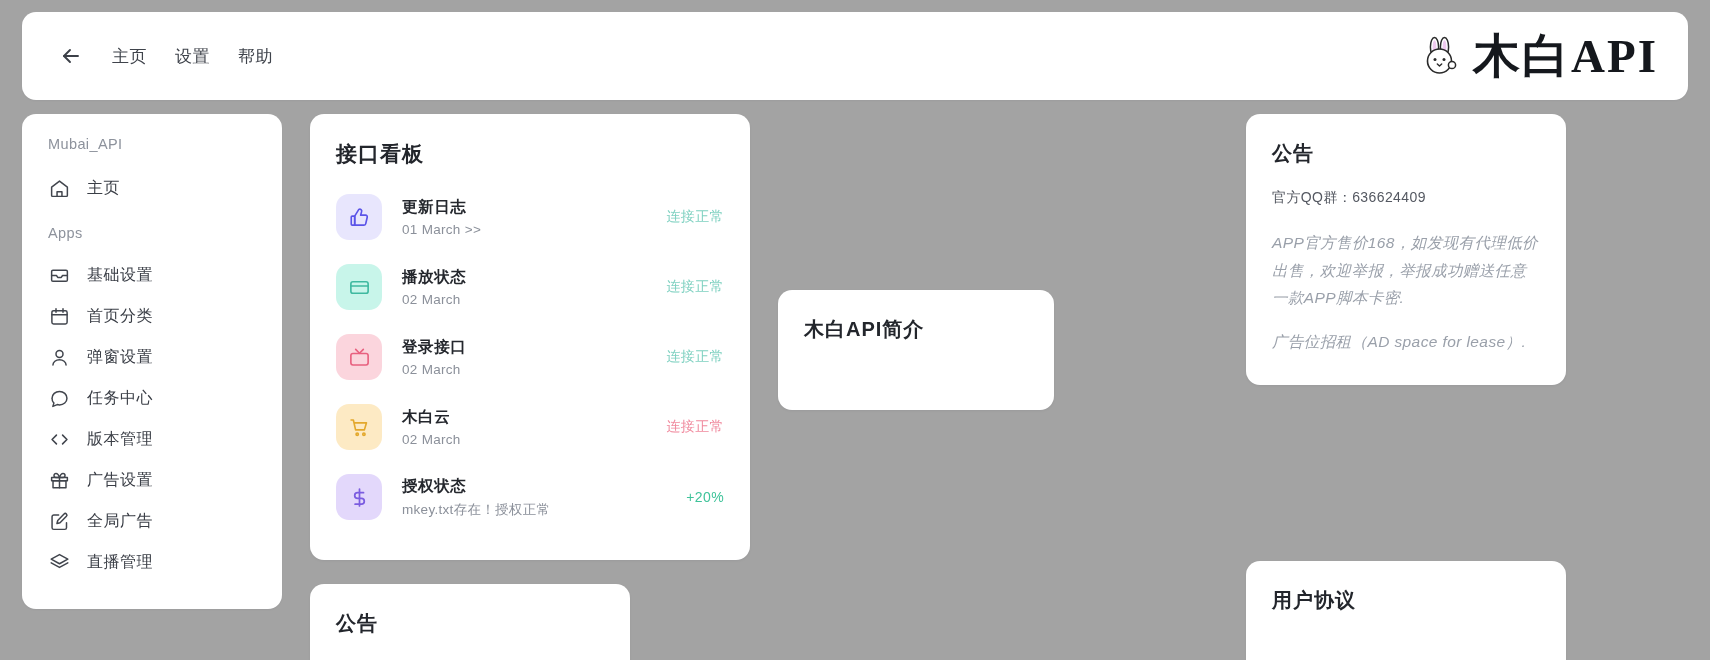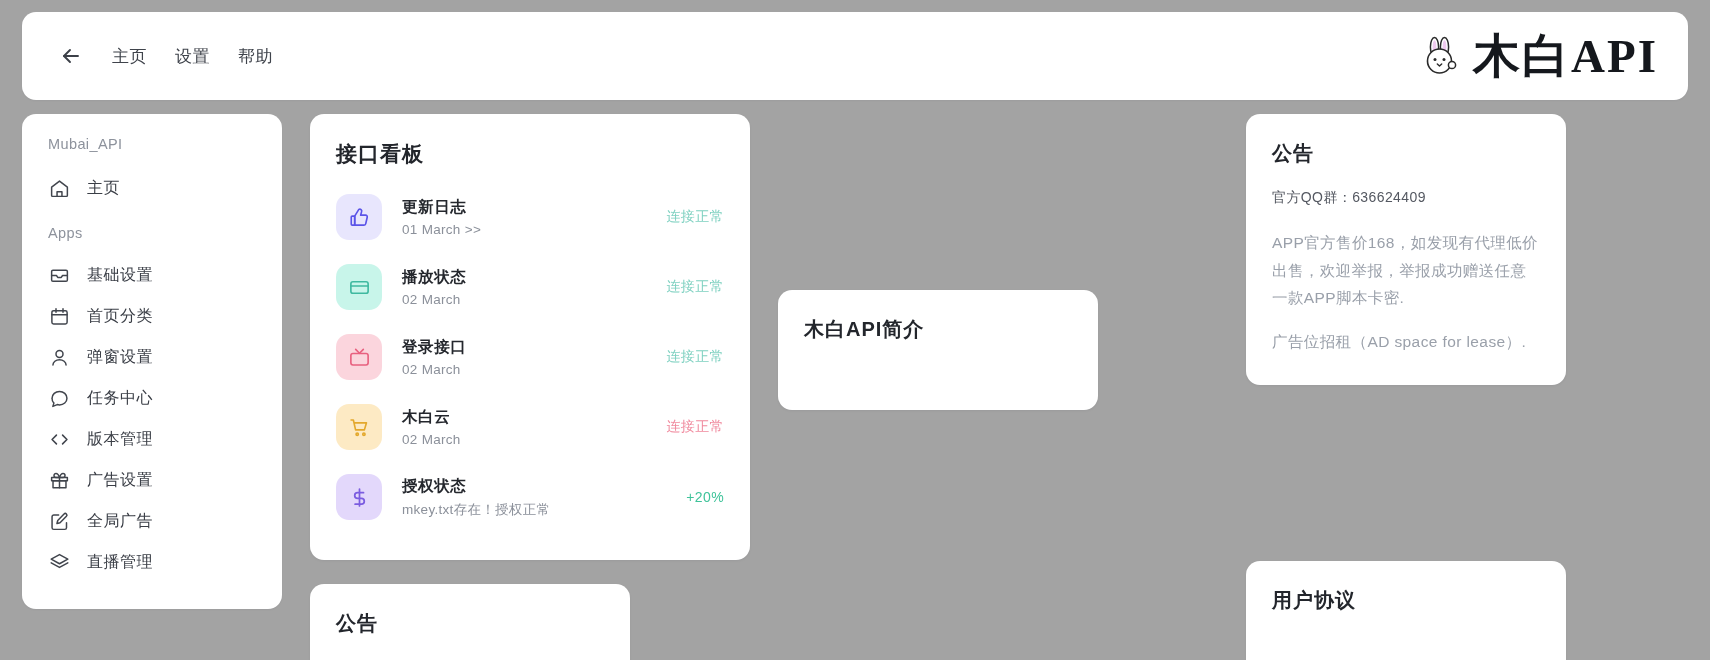--- a/index.html
+++ b/index.html
@@ -248,38 +248,39 @@
     color: #545861;
     letter-spacing: .4px;
     margin-bottom: 22px;
   }
   .notice-p {
     font-size: 15.5px;
     color: #9aa0aa;
     line-height: 1.78;
     letter-spacing: .4px;
     margin-bottom: 16px;
+    font-style: italic;
   }
   .notice-p:last-child { margin-bottom: 0; }
 
   
   .bottom-row {
     display: flex;
     gap: 28px;
     margin-top: 24px;
   }
   .bottom-card {
     background: #ffffff;
     border-radius: 14px;
     box-shadow: 0 1px 3px rgba(20,25,40,.05);
     padding: 26px;
     height: 120px;
   }
   .bc1 { width: 320px; flex: none; }
-  .bc2 { width: 320px; flex: none; }
+  .bc2 { width: 276px; flex: none; }
   .bc3 { width: 320px; flex: none; }
   .bottom-title {
     font-size: 20px;
     font-weight: 700;
     color: #23262c;
     letter-spacing: 1px;
   }
 </style>
 </head>
 <body>

